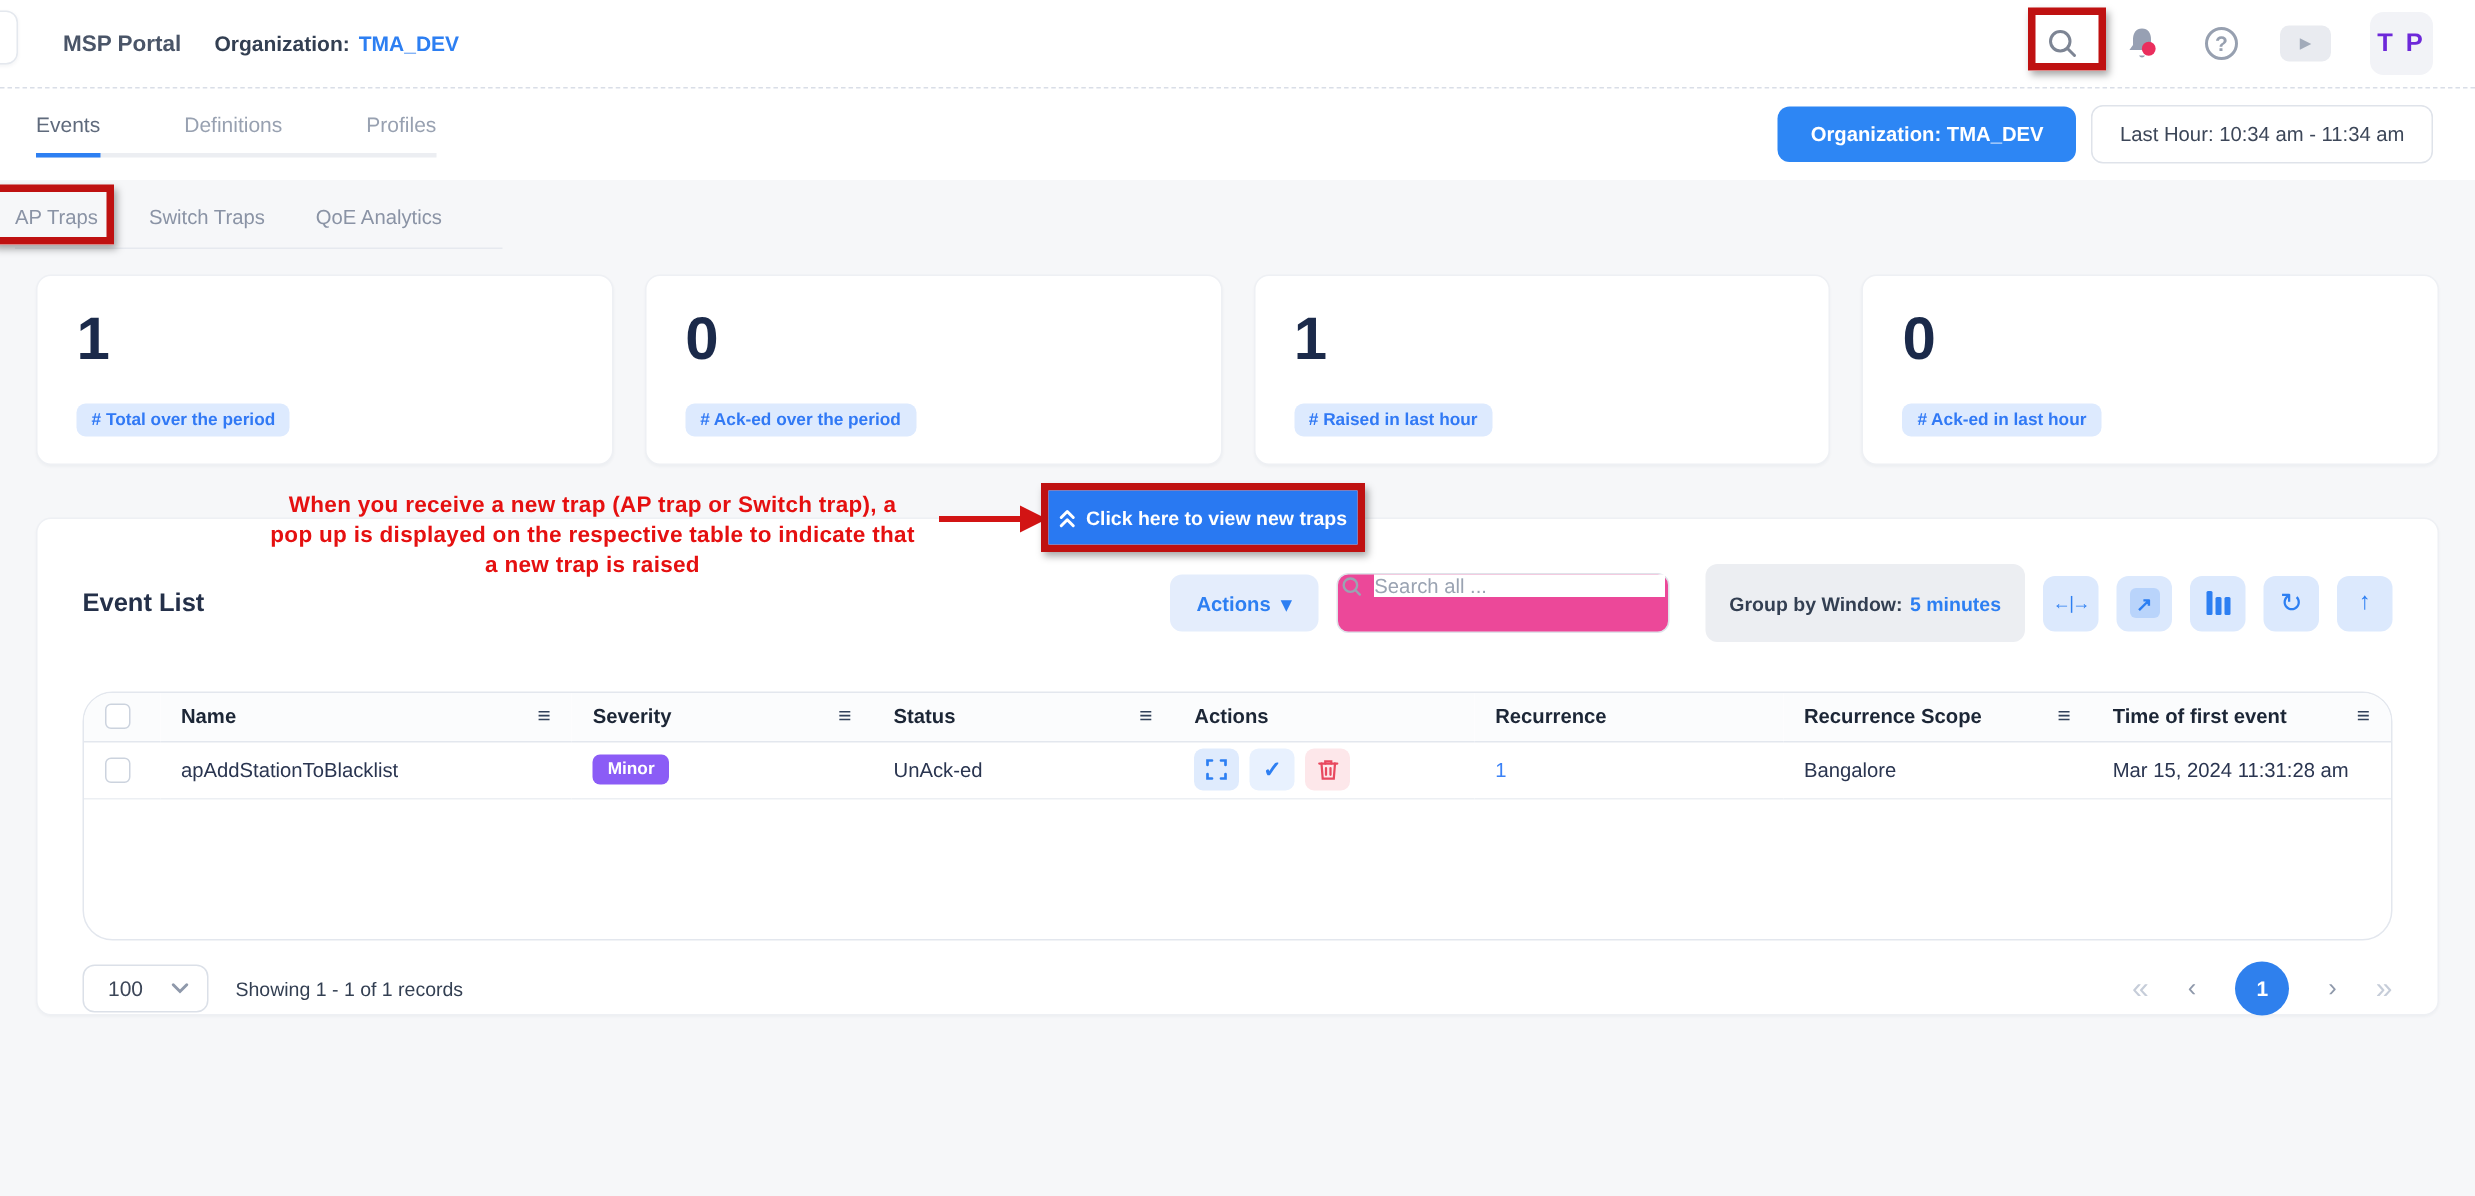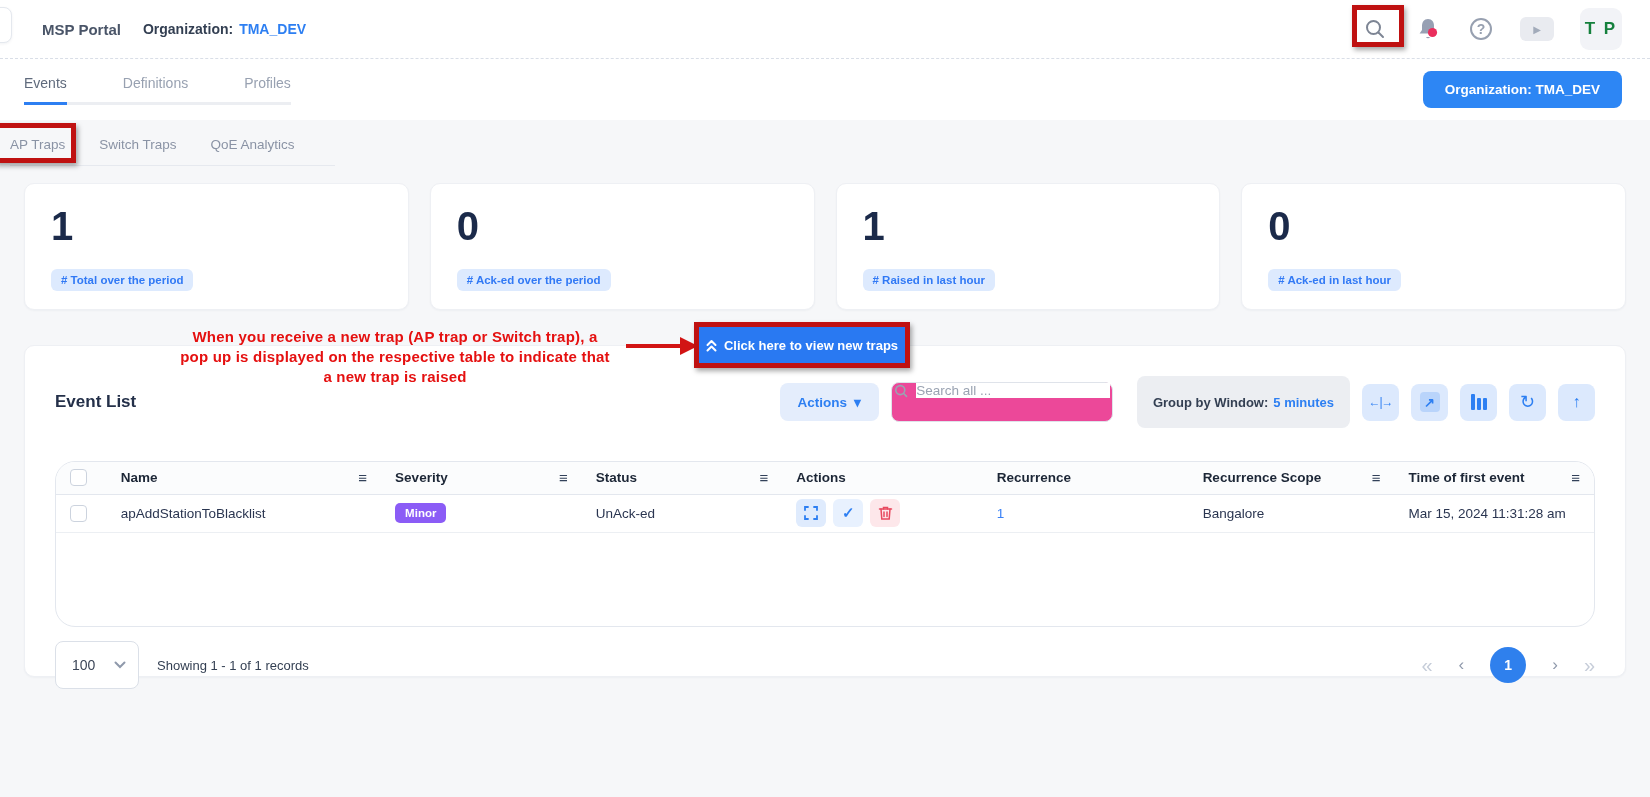--- a/index.html
+++ b/index.html
@@ -19,21 +19,21 @@
     border:1px solid #e4e8ee; border-radius:8px; box-shadow:0 1px 3px rgba(20,30,60,.06); }
   .app-title { font-size:15px; font-weight:700; color:#4a5568; margin-left:14px; }
   .org-inline { margin-left:22px; font-size:14px; font-weight:700; color:#333f52; }
   .org-inline .org-val { color:#2d7ff2; margin-left:6px; }
   .top-right { margin-left:auto; display:flex; align-items:center; gap:26px; }
   .icon-btn { width:26px; height:26px; display:flex; align-items:center; justify-content:center; cursor:pointer; }
   .help-circle { width:22px; height:22px; border:2px solid #97a0b0; border-radius:50%;
     color:#97a0b0; font-size:14px; font-weight:700; display:flex; align-items:center; justify-content:center; }
   .play-chip { width:34px; height:24px; background:#e9ebf0; border-radius:6px; color:#a2abba;
     font-size:10px; display:flex; align-items:center; justify-content:center; }
-  .avatar { width:42px; height:42px; background:#f2f3f7; border-radius:9px; color:#15803d;
+  .avatar { width:42px; height:42px; background:#f2f3f7; border-radius:9px; color:#6d28d9;
     font-size:17px; font-weight:700; display:flex; align-items:center; justify-content:center; letter-spacing:2px; }
   .bell-wrap { position:relative; width:28px; height:26px; }
 
   
   .navrow { height:62px; display:flex; align-items:center; justify-content:space-between;
     padding:0 28px 0 24px; border-top:1px dashed #d9dee7; }
   .tabs { display:inline-flex; gap:56px; border-bottom:3px solid #eceef2; padding-bottom:11px; }
   .tab { font-size:14px; color:#98a1b1; cursor:pointer; position:relative; }
   .tab.active { color:#5f6a7c; }
   .tab.active::after { content:""; position:absolute; left:0; right:0; bottom:-14px; height:3px; background:#2d7ff2; }
@@ -93,21 +93,21 @@
   .row-actions { display:flex; gap:7px; align-items:center; }
   .act-btn { width:30px; height:28px; border-radius:6px; display:flex; align-items:center;
     justify-content:center; cursor:pointer; }
   .act-expand { background:#dfebfd; }
   .act-check { background:#e8f1fe; color:#2d7ff2; font-size:15px; font-weight:700; }
   .act-trash { background:#fde7ea; }
   .link-blue { color:#3b82f6; cursor:pointer; }
 
   
   .card-footer { display:flex; align-items:center; margin-top:14px; }
-  .page-size { display:flex; align-items:center; justify-content:space-between; width:84px; height:48px;
+  .page-size { display:flex; align-items:center; justify-content:space-between; width:84px; height:32px;
     border:1px solid #dbe0e8; border-radius:8px; padding:0 12px 0 16px; font-size:14px; color:#3c4658;
     background:#fff; cursor:pointer; }
   .showing { margin-left:18px; font-size:13px; color:#333f52; }
   .pager { margin-left:auto; display:flex; align-items:center; gap:26px; }
   .pg-double { color:#c6cdd9; font-size:20px; cursor:pointer; }
   .pg-single { color:#8f99ab; font-size:17px; cursor:pointer; }
   .pg-current { width:36px; height:36px; border-radius:50%; background:#2f80ed; color:#fff;
     font-size:14px; font-weight:700; display:flex; align-items:center; justify-content:center; cursor:pointer; }
 
   
@@ -156,20 +156,21 @@
   </div>
 
   <div class="navrow">
     <div class="tabs">
       <div class="tab active">Events</div>
       <div class="tab">Definitions</div>
       <div class="tab">Profiles</div>
     </div>
     <div class="nav-right">
       <button class="org-btn">Organization: TMA_DEV</button>
+      <div class="time-box">Last Hour: 10:34 am - 11:34 am</div>
     </div>
   </div>
 </div>
 
 <div class="subtabs-row">
   <div class="subtabs">
     <div class="subtab">AP Traps</div>
     <div class="subtab">Switch Traps</div>
     <div class="subtab">QoE Analytics</div>
   </div>

